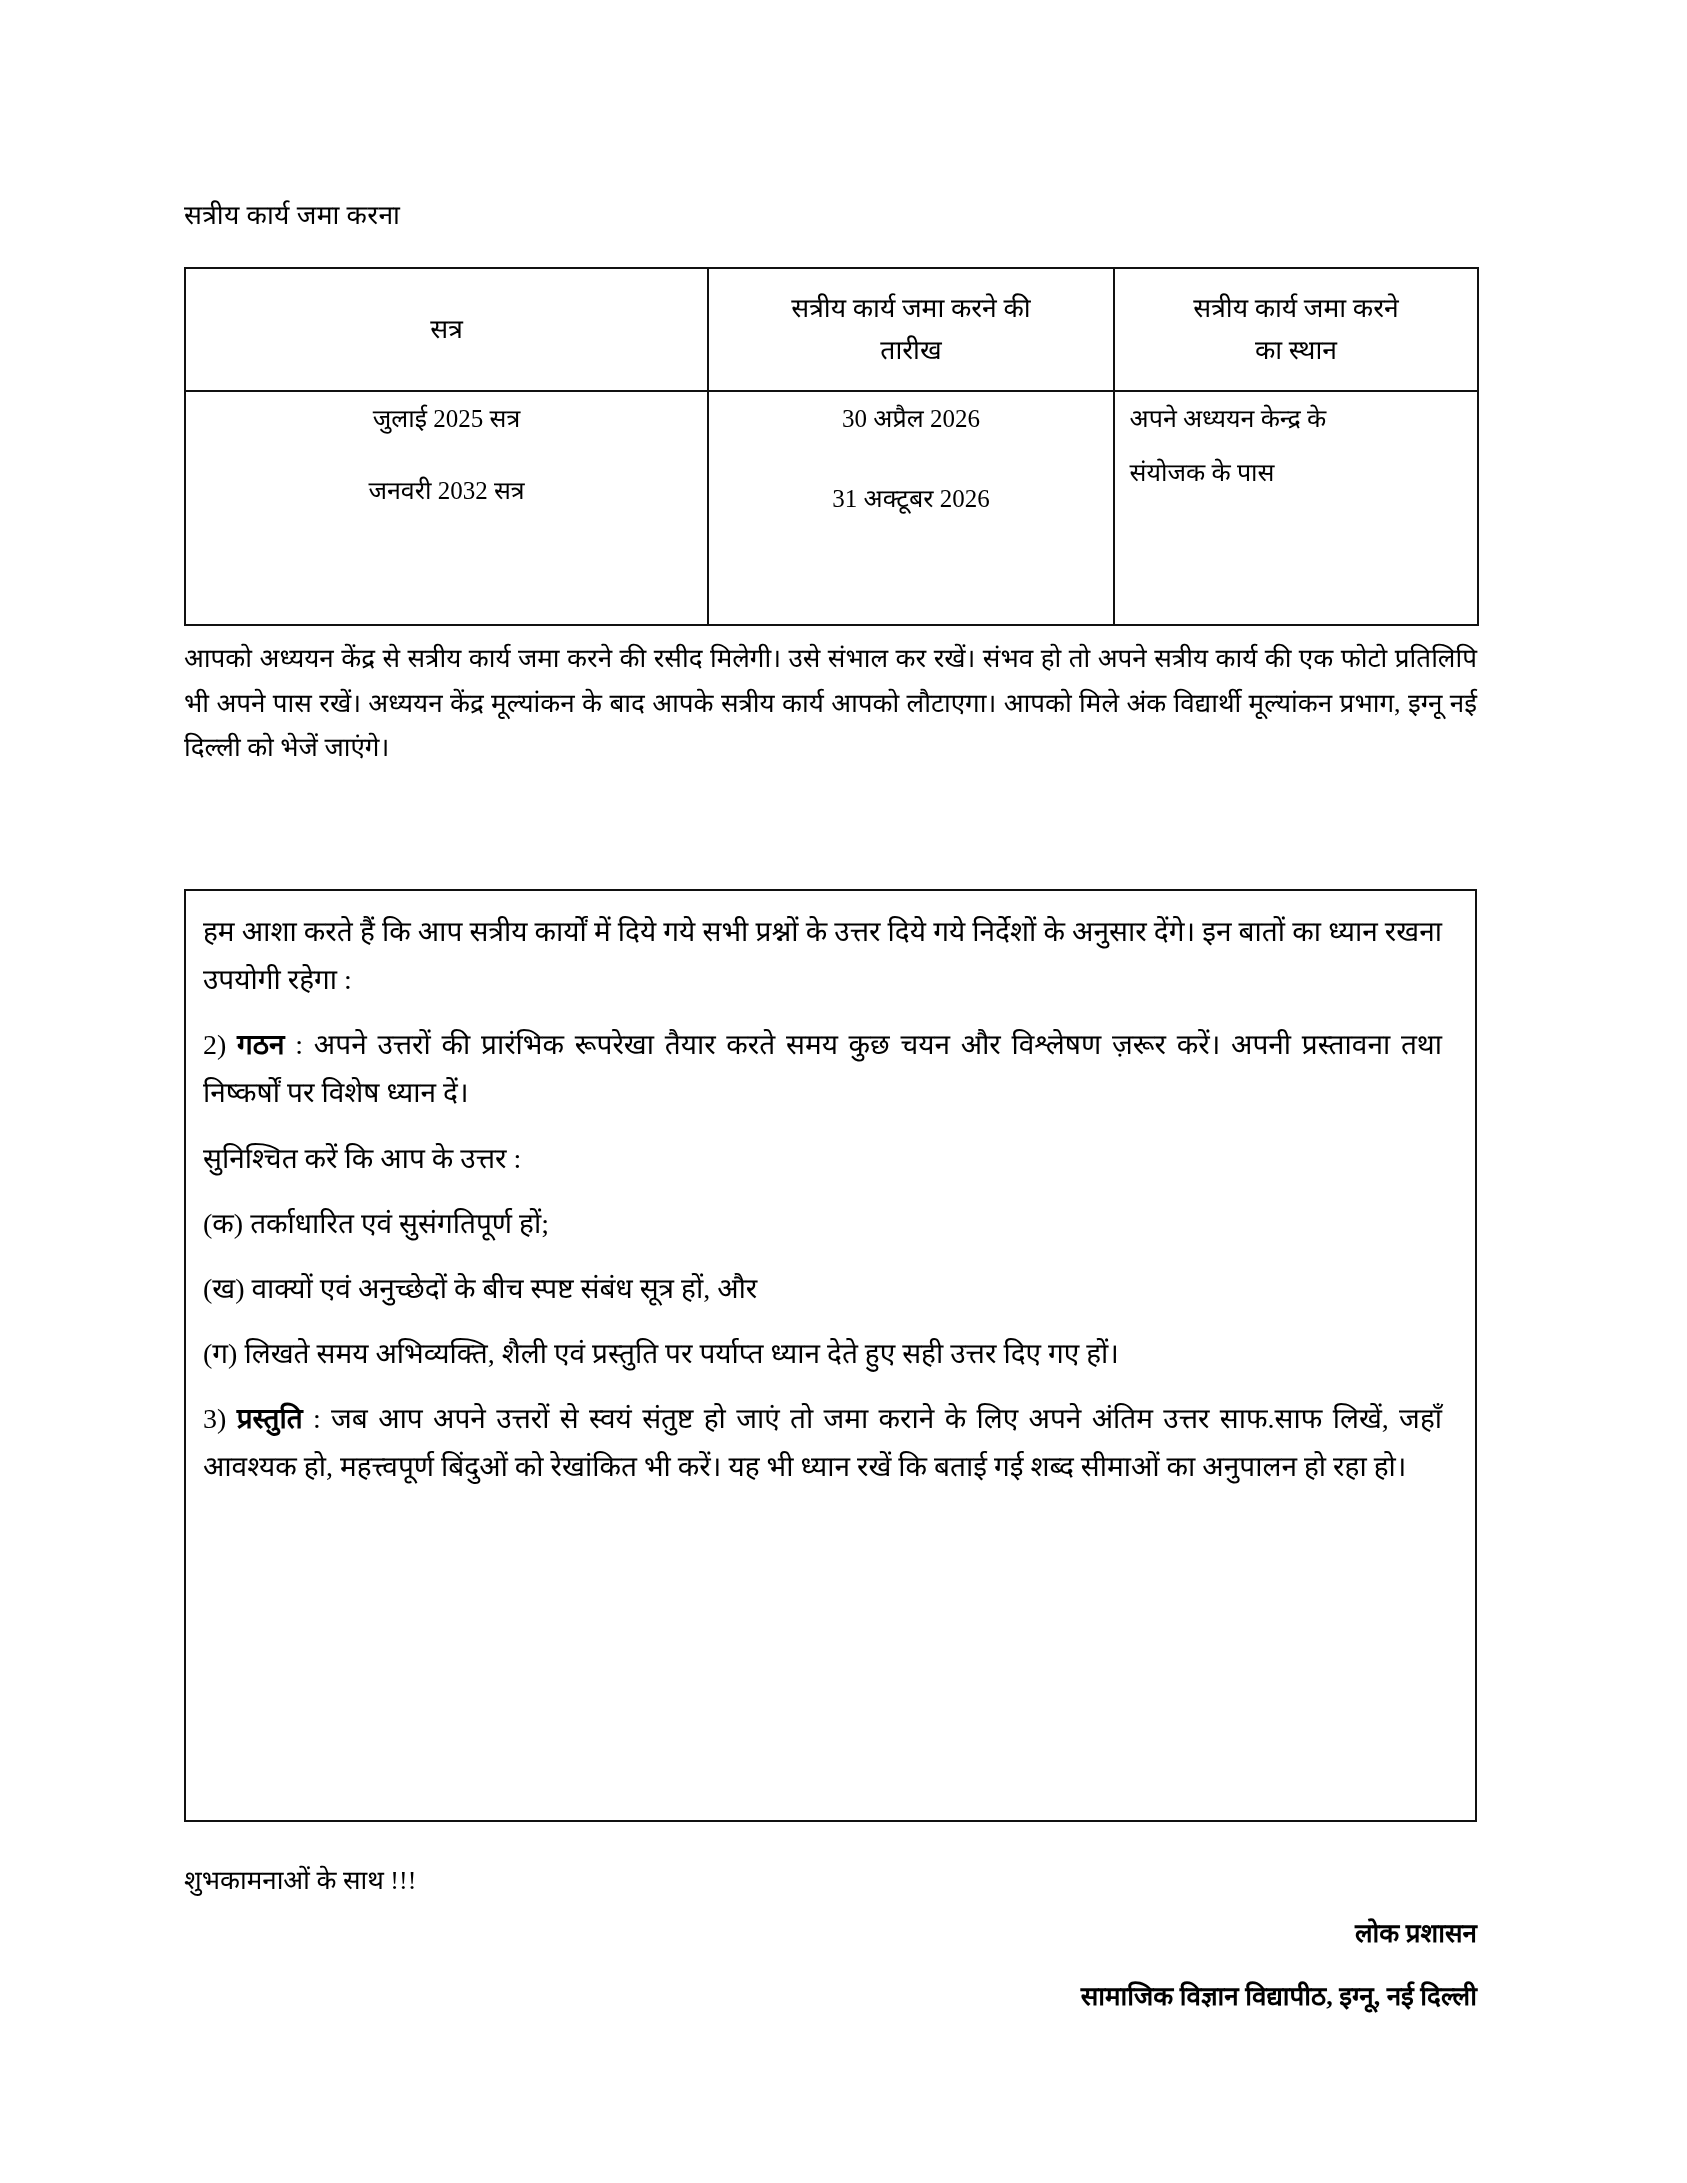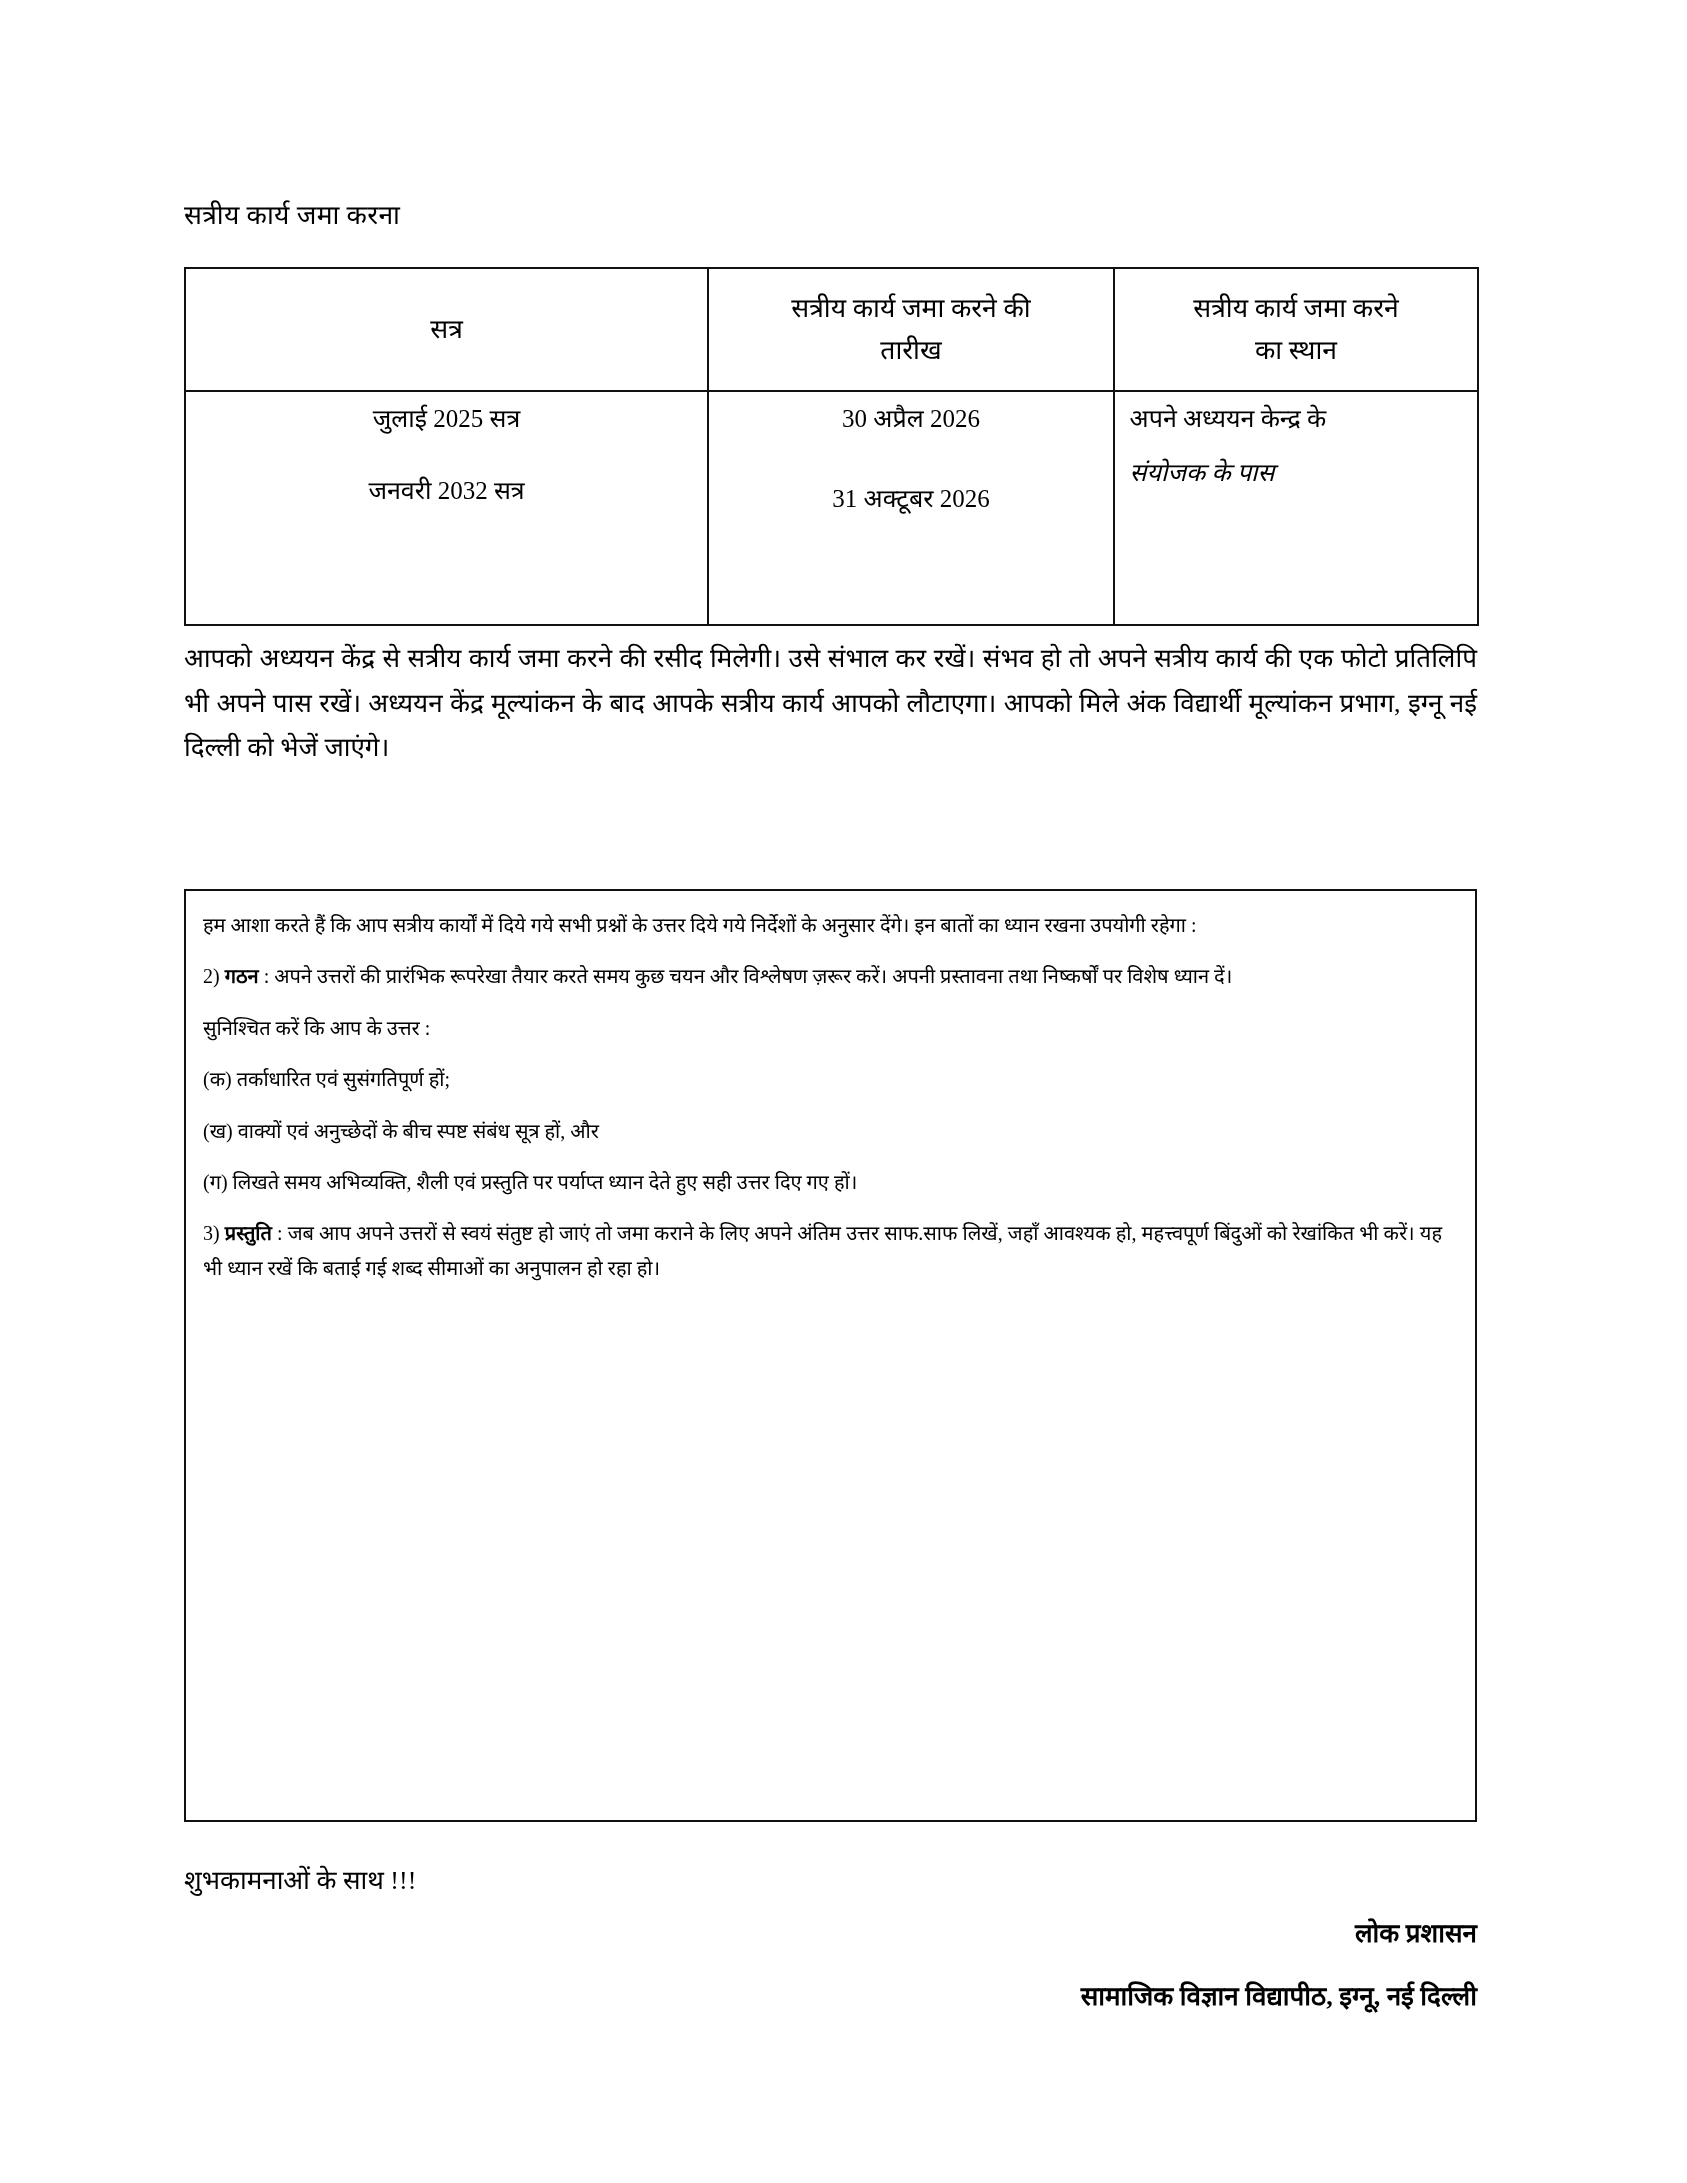--- a/index.html
+++ b/index.html
@@ -84,21 +84,21 @@
   .cell-centered { text-align: center; }
   .cell-justified {
     text-align: justify;
     text-align-last: left;
   }
   .cell-session  { padding-top: 38px; border-radius: 14px; }
   .cell-session .line + .line { margin-top: 32px; }
   .cell-date     { padding-top: 14.6px; border-radius: 8px; }
   .cell-date .line + .line { margin-top: 40px; }
   .cell-place    { padding-top: 25px; margin-top: 43px; }
-  .cell-place .line + .line { margin-top: 14.6px; font-style: italic; }
+  .cell-place .line + .line { margin-top: 14.6px; }
 
   
   .body-para {
     position: absolute;
     top: 625px;
     left: 0;
     width: 1293px;
     margin: 0;
     font-size: 26px;
     line-height: 1.72;
@@ -112,21 +112,21 @@
     top: 877px;
     left: 0;
     width: 1293px;
     min-height: 933px;
     box-sizing: border-box;
     border: 2px solid #111111;
     padding: 17px 17px 20px 17px;
   }
   .note-box p {
     margin: 0 16px 17px 0;
-    font-size: 20px;
+    font-size: 28px;
     line-height: 1.72;
     text-align: justify;
     text-align-last: left;
   }
   .note-box p:last-child { margin-bottom: 0; }
   .note-box b { font-weight: bold; }
 
   
   .closing {
     position: absolute;

